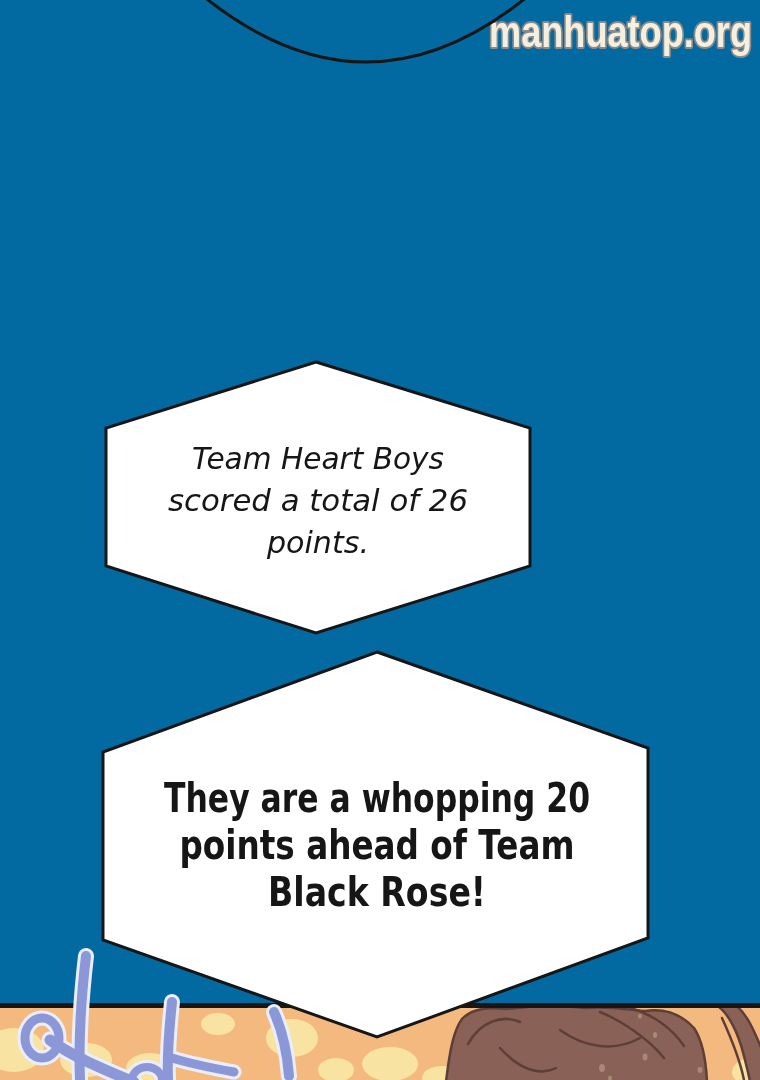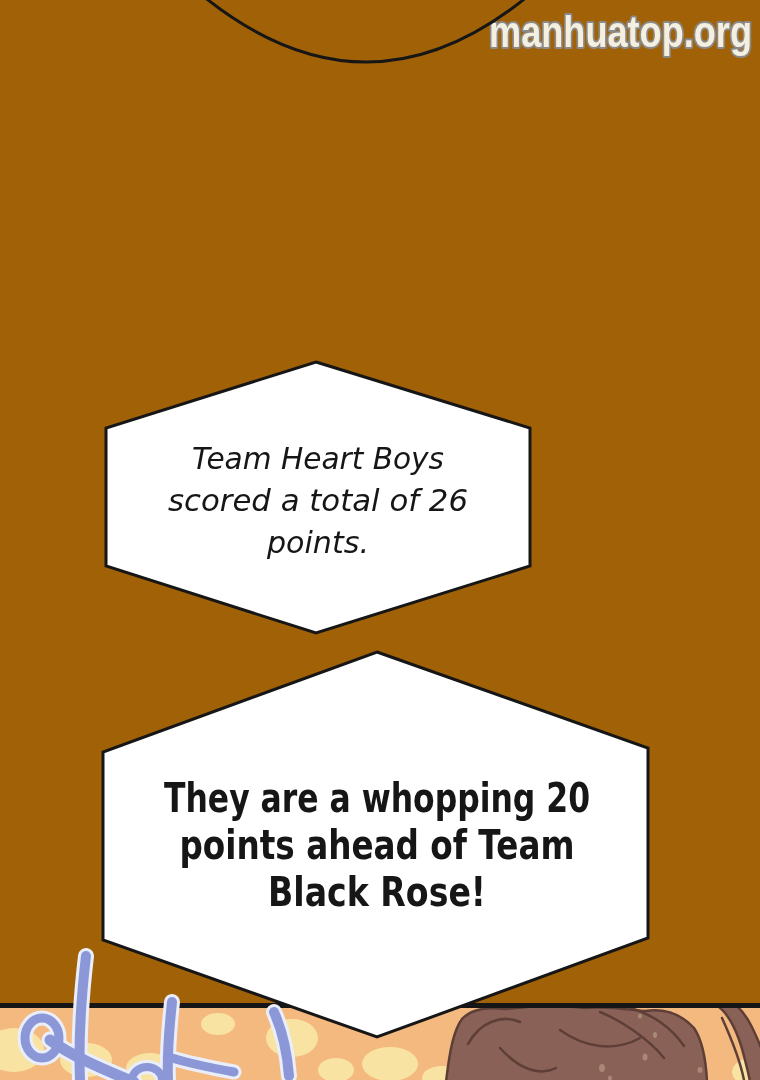--- a/index.html
+++ b/index.html
@@ -1,20 +1,20 @@
 <!DOCTYPE html>
 <html><head>
 <meta charset="utf-8">
 <style>
   html, body { margin: 0; padding: 0; background: #ffffff; }
   .page {
     position: relative;
     width: 760px;
     height: 1080px;
-    background: #a16207;
+    background: #0369a1;
     overflow: hidden;
     font-family: "DejaVu Sans", sans-serif;
   }
   svg { display: block; }
   .ink { stroke: #161616; stroke-width: 3; fill: none; }
   .bubble { fill: #ffffff; stroke: #161616; stroke-width: 3; stroke-linejoin: miter; }
   .bubble-text-1 {
     font-family: "DejaVu Sans", sans-serif;
     font-style: italic;
     font-size: 31px;

